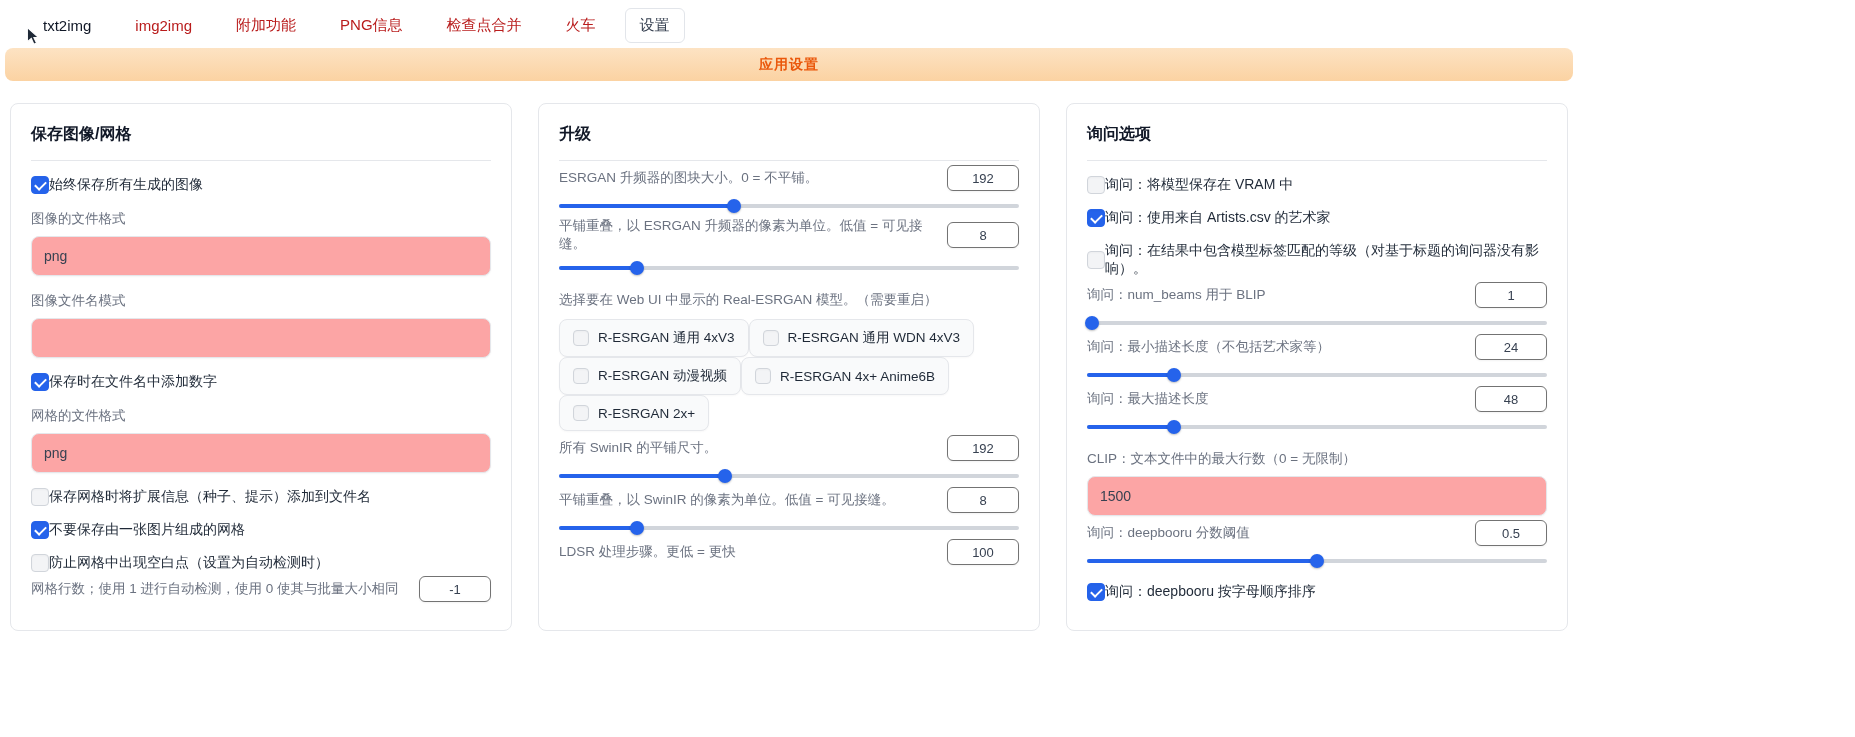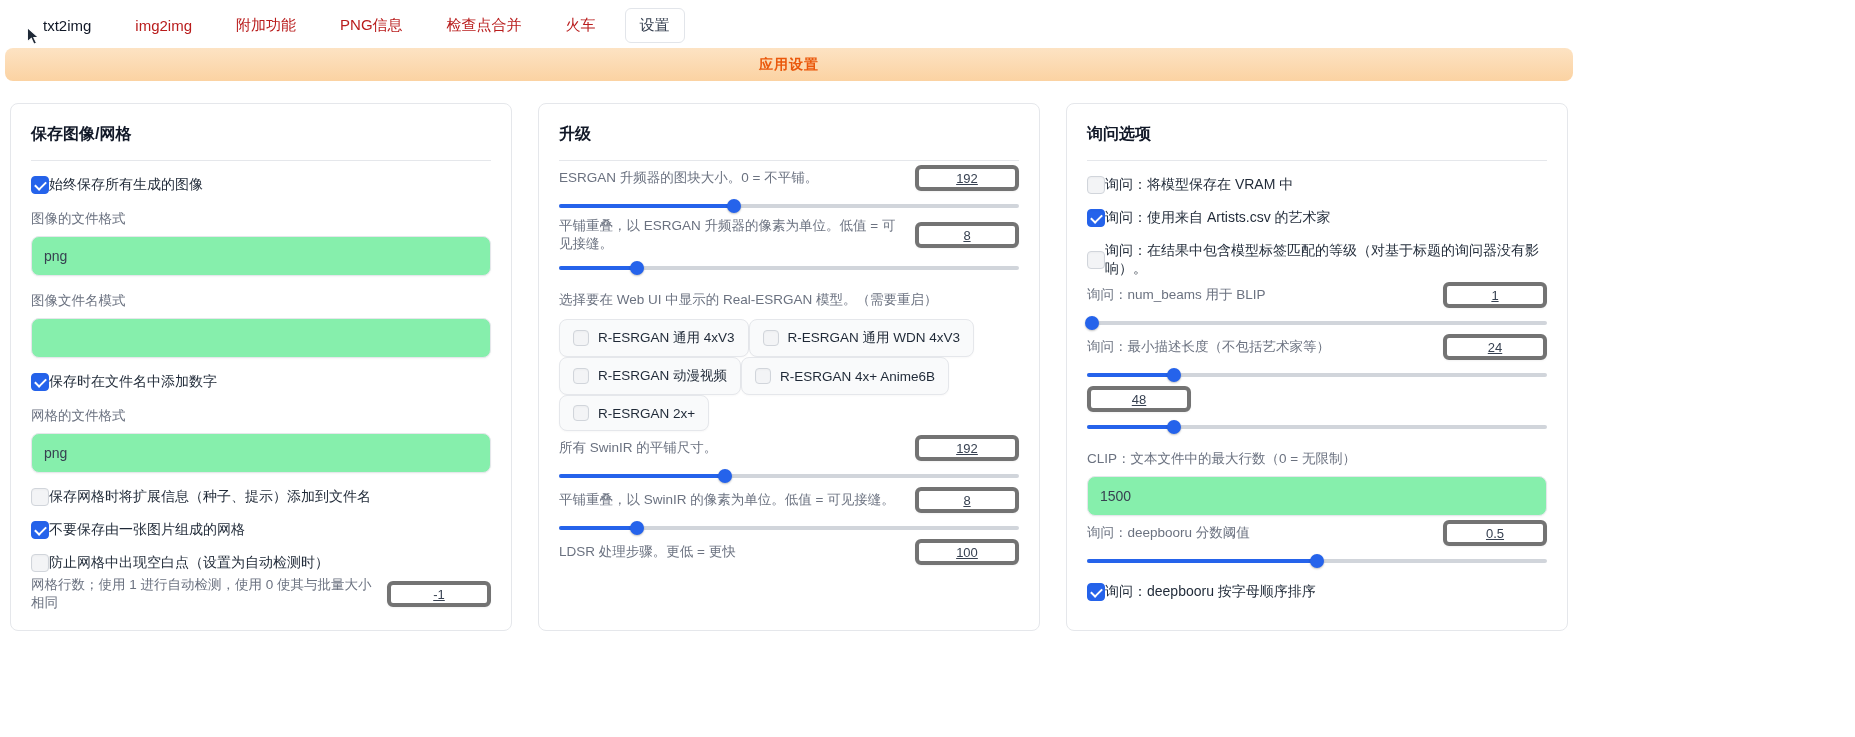--- a/index.html
+++ b/index.html
@@ -123,48 +123,47 @@
   .text-input {
     display: block;
     width: 100%;
     height: 40px;
     border: 1px solid #e5e7eb;
     border-radius: 8px;
     padding: 0 12px;
     font-family: inherit;
     font-size: 14px;
     color: #374151;
-    background: #86efac;
+    background: #fca5a5;
     box-shadow: 0 1px 2px rgba(0,0,0,.04);
     outline: none;
   }
   
   .slider-head {
     display: flex;
     align-items: center;
     justify-content: space-between;
     gap: 14px;
     margin-top: 4px;
   }
   .slider-label { flex: 1; font-size: 13.5px; color: #6b7280; }
   .slider-value {
     flex: none;
-    width: 104px;
+    width: 72px;
     height: 26px;
     display: flex;
     align-items: center;
     justify-content: center;
-    border: 4px solid #737373;
+    border: 1px solid #737373;
     border-radius: 6px;
     background: #fff;
     box-shadow: 0 1px 2px rgba(0,0,0,.05);
     font-size: 13px;
     color: #374151;
     cursor: text;
-    text-decoration: underline;
   }
   .slider-wrap {
     position: relative;
     height: 14px;
     margin-top: 8px;
     cursor: pointer;
   }
   .slider-track {
     position: absolute;
     left: 0; right: 0; top: 5px;
@@ -355,20 +354,21 @@
           <div class="slider-head">
             <div class="slider-label">询问：最小描述长度（不包括艺术家等）</div>
             <div class="slider-value">24</div>
           </div>
           <div class="slider-wrap">
             <div class="slider-track"></div>
             <div class="slider-fill" style="width: 19%;"></div>
             <div class="slider-handle" style="left: calc(19% - 7px);"></div>
           </div>
           <div class="slider-head">
+            <div class="slider-label">询问：最大描述长度</div>
             <div class="slider-value">48</div>
           </div>
           <div class="slider-wrap">
             <div class="slider-track"></div>
             <div class="slider-fill" style="width: 19%;"></div>
             <div class="slider-handle" style="left: calc(19% - 7px);"></div>
           </div>
           <div class="field-label">CLIP：文本文件中的最大行数（0 = 无限制）</div>
           <input class="text-input" value="1500" style="">
           <div class="slider-head">

